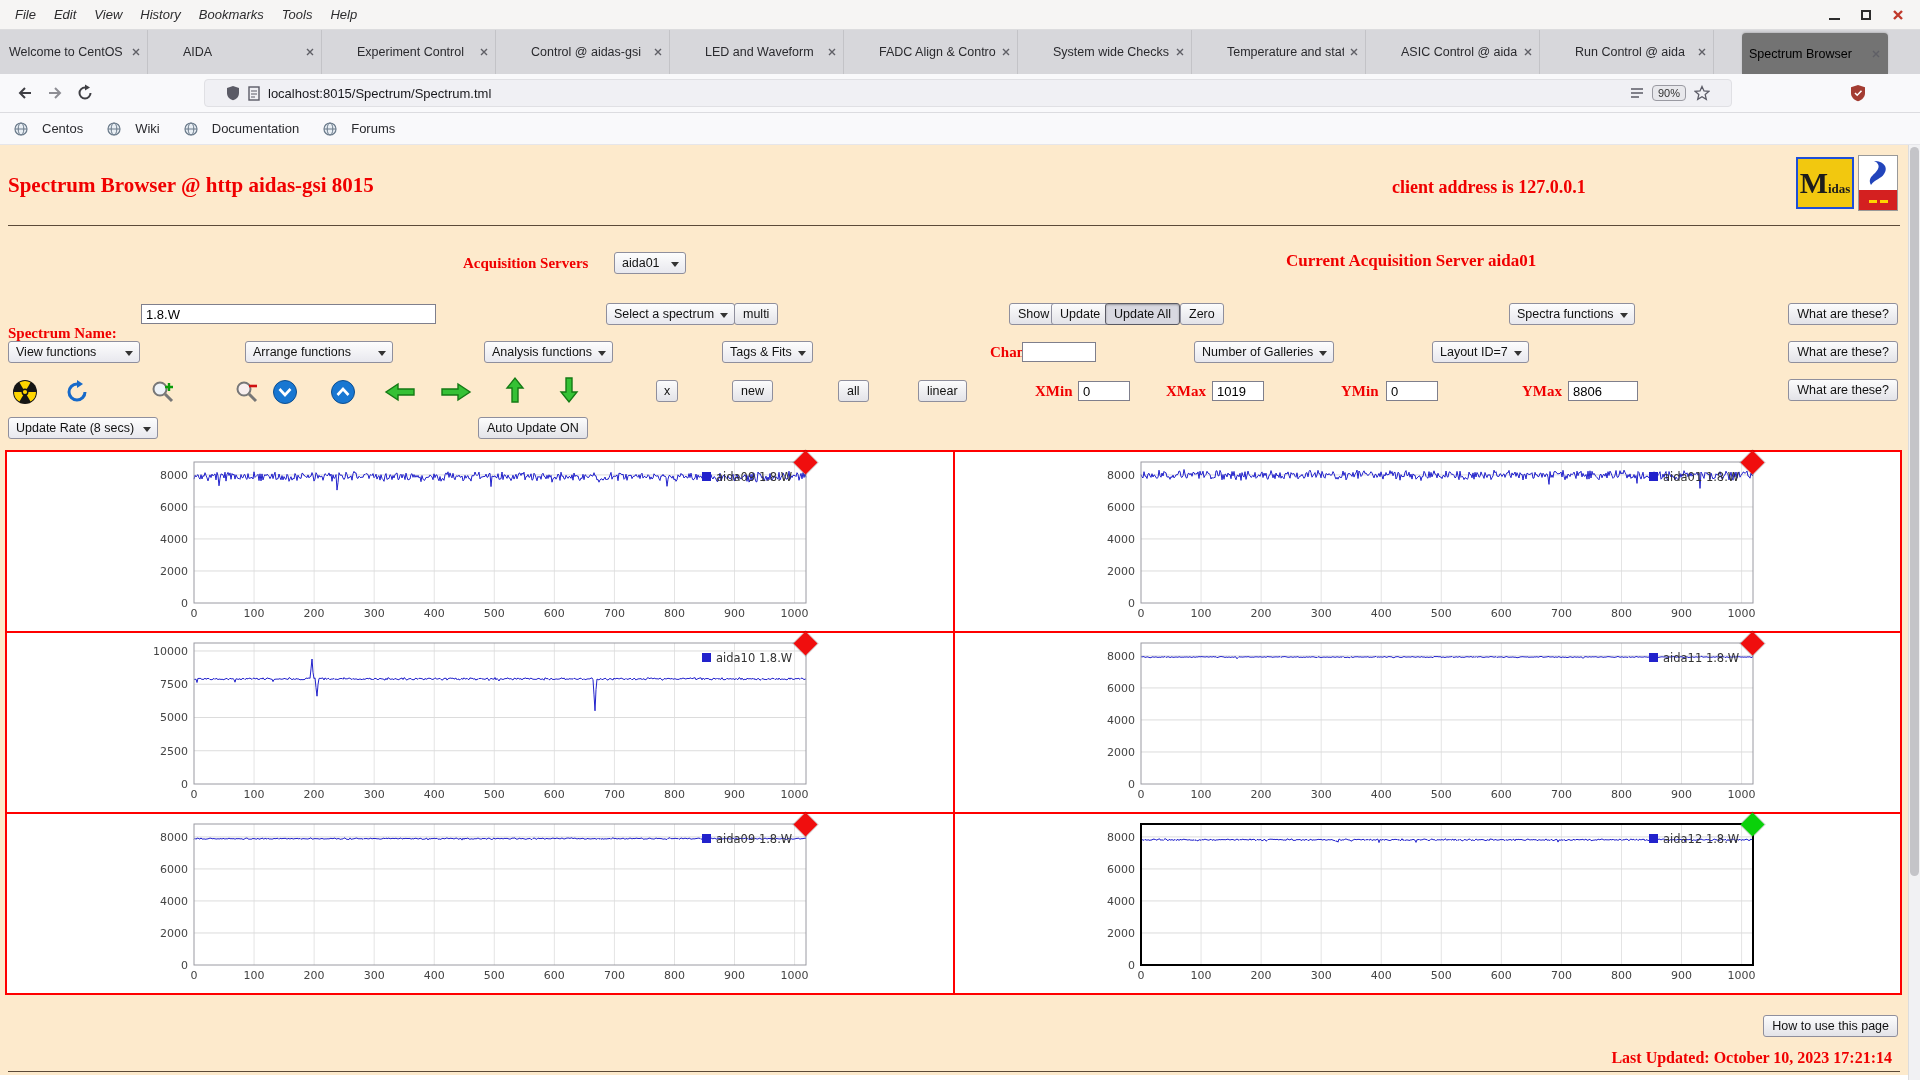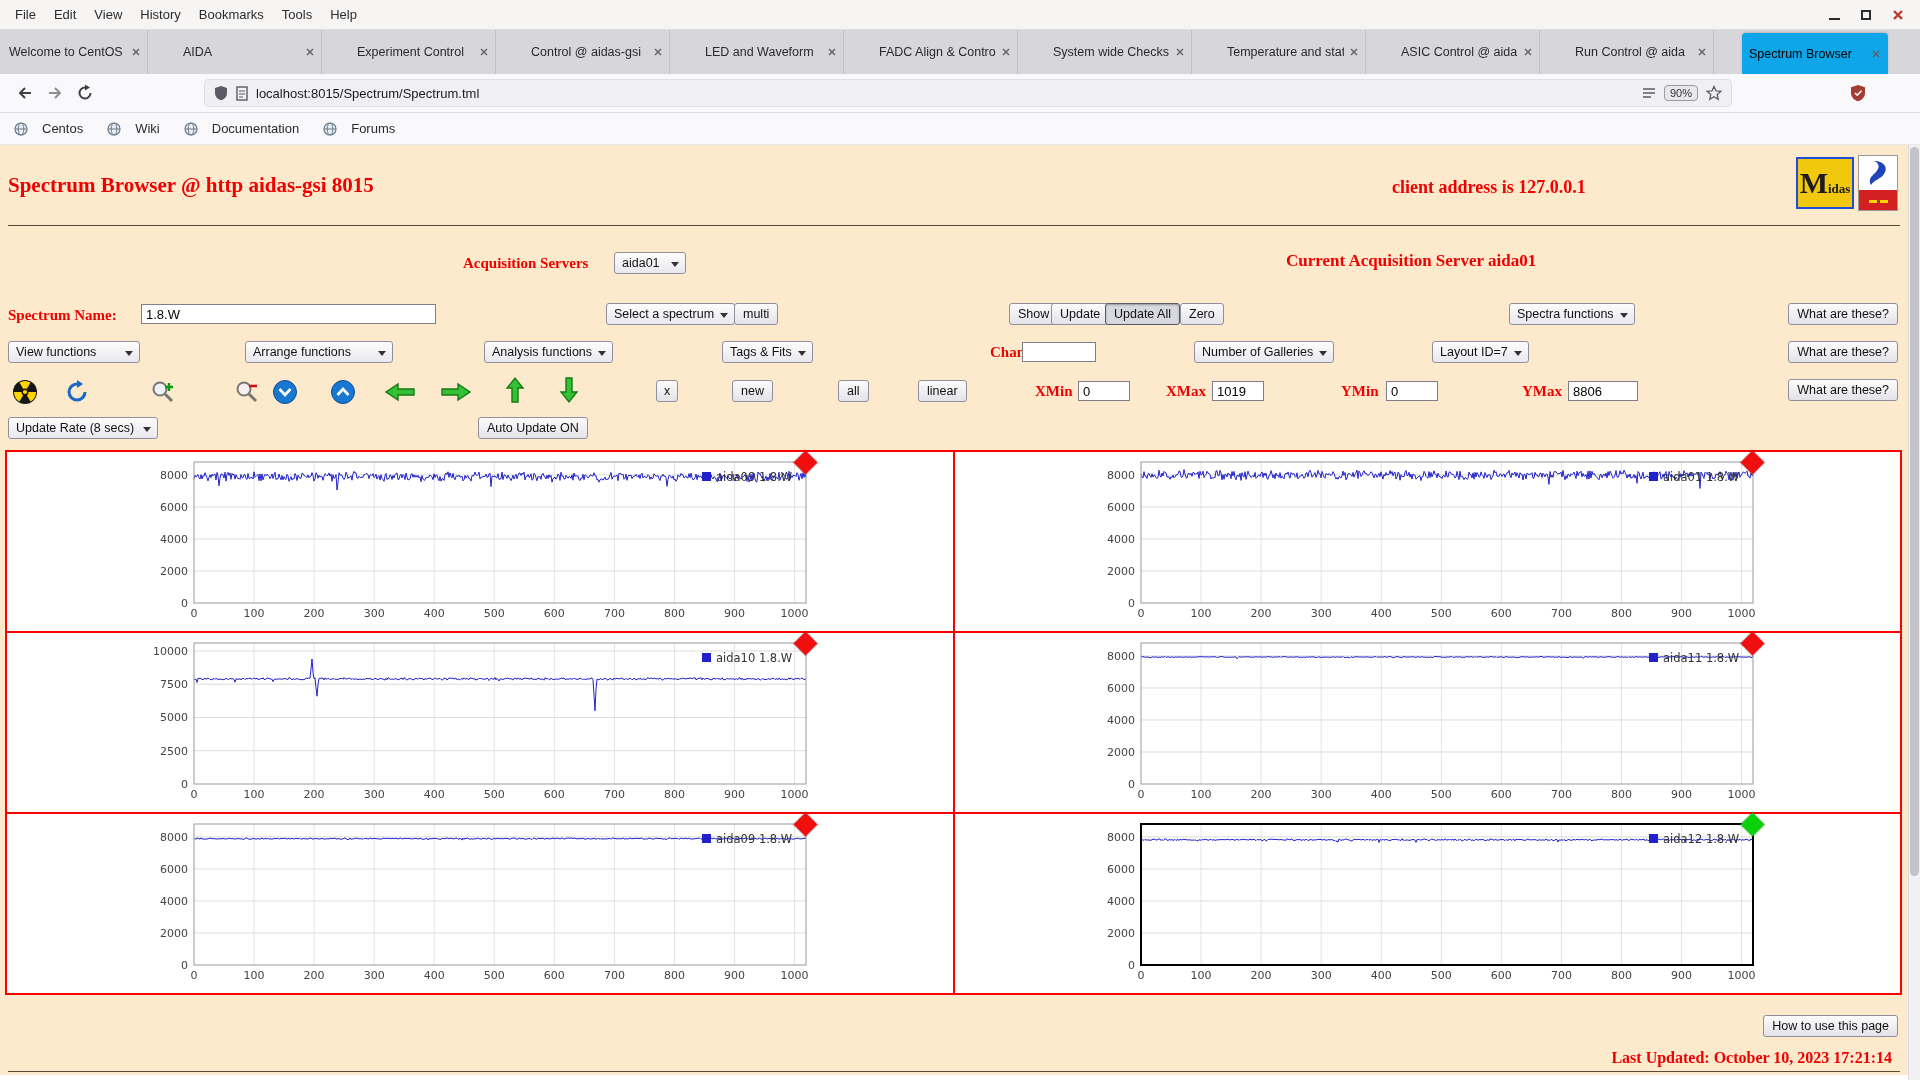--- a/index.html
+++ b/index.html
@@ -1,45 +1,45 @@
 <!DOCTYPE html>
 <html><head>
 <meta charset="utf-8">
 <style>
   * { margin:0; padding:0; box-sizing:border-box; }
   html,body { width:1920px; height:1080px; overflow:hidden; background:#fff;
     font-family:"Liberation Sans", sans-serif; }
 
   
   .menubar { height:30px; background:#f6f5f4; display:flex; align-items:center;
-    padding:0 6px; font-size:13px; color:#2c2c2e; border-bottom:1px solid #dcdcde; }
+    padding:0 6px; font-size:13px; color:#2c2c2e; border-bottom:1px solid #dcdcde;font-style:italic; }
   .menu-items { display:flex; height:100%; align-items:center; }
   .menu-item { padding:0 9px; cursor:default; }
   .win-controls { margin-left:auto; display:flex; align-items:center; gap:16px; padding-right:8px; }
   .wc { width:16px; height:16px; display:flex; align-items:center; justify-content:center; cursor:pointer; }
   .wc-min { width:11px; height:2px; background:#2c2c2c; display:block; margin-top:9px; }
   .wc-max { width:10px; height:10px; border:2px solid #2c2c2c; display:block; }
 
   .tabbar { height:44px; background:#d7d7db; display:flex; align-items:stretch; padding:0 2px; }
   #tabs { display:flex;gap:28px; }
   .tab { width:146px; display:flex; align-items:center; gap:6px; padding:0 7px;
     font-size:12.5px; color:#2a2a2e; border-right:1px solid #c3c3c7; cursor:pointer; }
-  .tab.active { background:#0ea5e9; border-radius:4px 4px 0 0; border-right-color:transparent;
+  .tab.active { background:#737373; border-radius:4px 4px 0 0; border-right-color:transparent;
     margin-top:3px; box-shadow:0 -1px 2px rgba(0,0,0,.15); color:#000; }
   .tab-label { flex:1; overflow:hidden; white-space:nowrap; }
   .tab-close { flex:none; display:flex; cursor:pointer; }
   .newtab { width:30px; display:flex; align-items:center; justify-content:center;
     font-size:18px; color:#333; cursor:pointer; }
 
   .navbar { height:39px; background:#f9f9fb; display:flex; align-items:center;
     padding:0 10px; border-bottom:1px solid #dcdce0; }
   .navbtn { width:30px; height:28px; display:flex; align-items:center; justify-content:center;
     border-radius:4px; cursor:pointer; }
   .urlbar { flex:1; height:28px; margin-left:104px; background:#f0f0f4; border:1px solid #e0e0e4;
-    border-radius:4px; display:flex; align-items:center; padding:0 9px; gap:8px; }
+    border-radius:4px; display:flex; align-items:center; padding:0 21px; gap:8px; }
   .url-text { flex:1; font-size:13px; color:#19191d; white-space:nowrap; overflow:hidden; }
   .zoom-pill { font-size:11px; color:#333; border:1px solid #9a9aa2; border-radius:4px;
     padding:1px 5px; background:#e8e8ec; }
   .u-icon { display:flex; align-items:center; cursor:pointer; }
   .ext-area { width:178px; display:flex; justify-content:flex-end; padding-right:44px; }
 
   .bookmarksbar { height:32px; background:#f9f9fb; display:flex; align-items:center; gap:24px;
     padding:0 14px; border-bottom:1px solid #e6e6ea; }
   .bm { display:flex; align-items:center; gap:14px; font-size:13px; color:#2a2a2e; cursor:pointer; }
 
@@ -336,21 +336,21 @@
   </div>
 
   <div class="hr abs" style="top:80px"></div>
 
   <div class="red-label abs" style="left:463px;top:110px">Acquisition Servers</div>
   <div class="select abs" style="left:614px;top:107px;min-width:72px">
     <span>aida01</span>
   </div>
   <div class="current-server abs" style="left:1286px;top:106px">Current Acquisition Server aida01</div>
 
-  <div class="red-label abs" style="left:8px;top:162px">Spectrum Name:</div>
+  <div class="red-label abs" style="left:8px;top:180px">Spectrum Name:</div>
   <input class="input abs" style="left: 132px; top: 159px; width: 295px; margin-left: 9px;" value="1.8.W">
   <div class="select abs" style="left:606px;top:158px;min-width:118px">
     <span>Select a spectrum</span>
   </div>
   <button class="btn abs" style="left:734px;top:158px">multi</button>
   <button class="btn abs" style="left:1009px;top:158px">Show</button>
   <button class="btn abs" style="left:1051px;top:158px">Update</button>
   <button class="btn active abs" style="left:1105px;top:158px">Update All</button>
   <button class="btn abs" style="left:1180px;top:158px">Zero</button>
   <div class="select abs" style="left:1509px;top:158px;min-width:108px">

